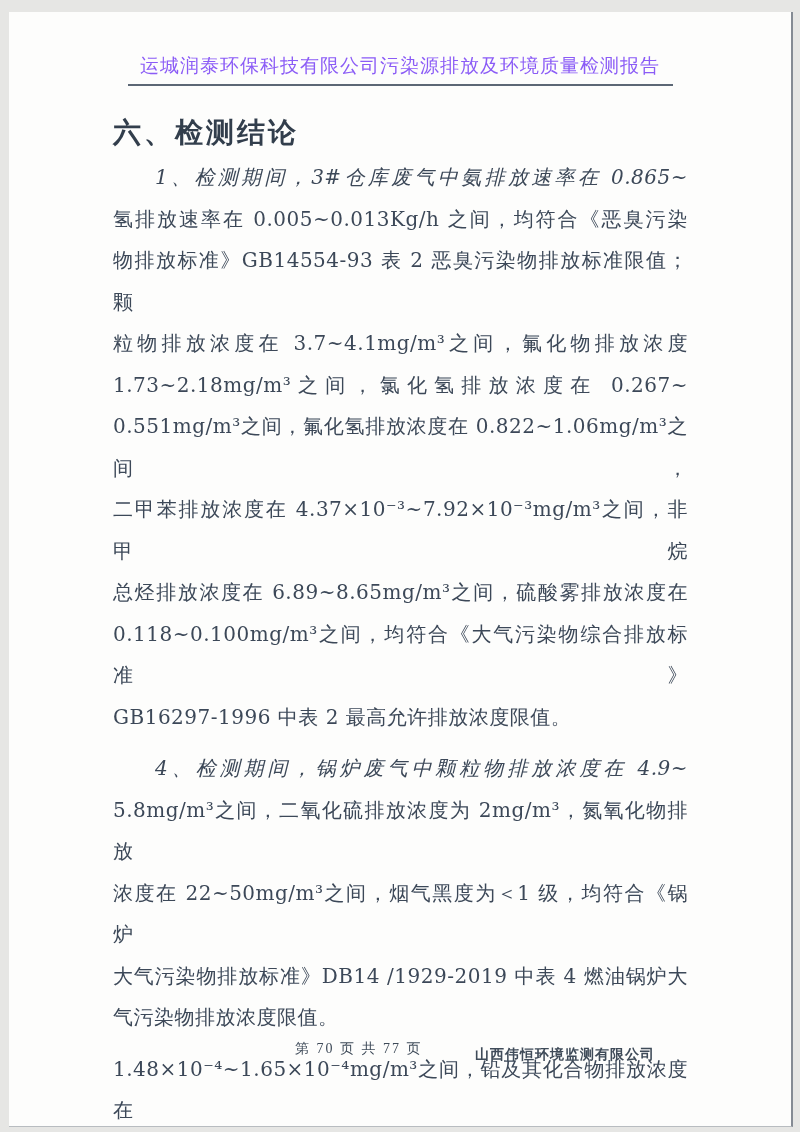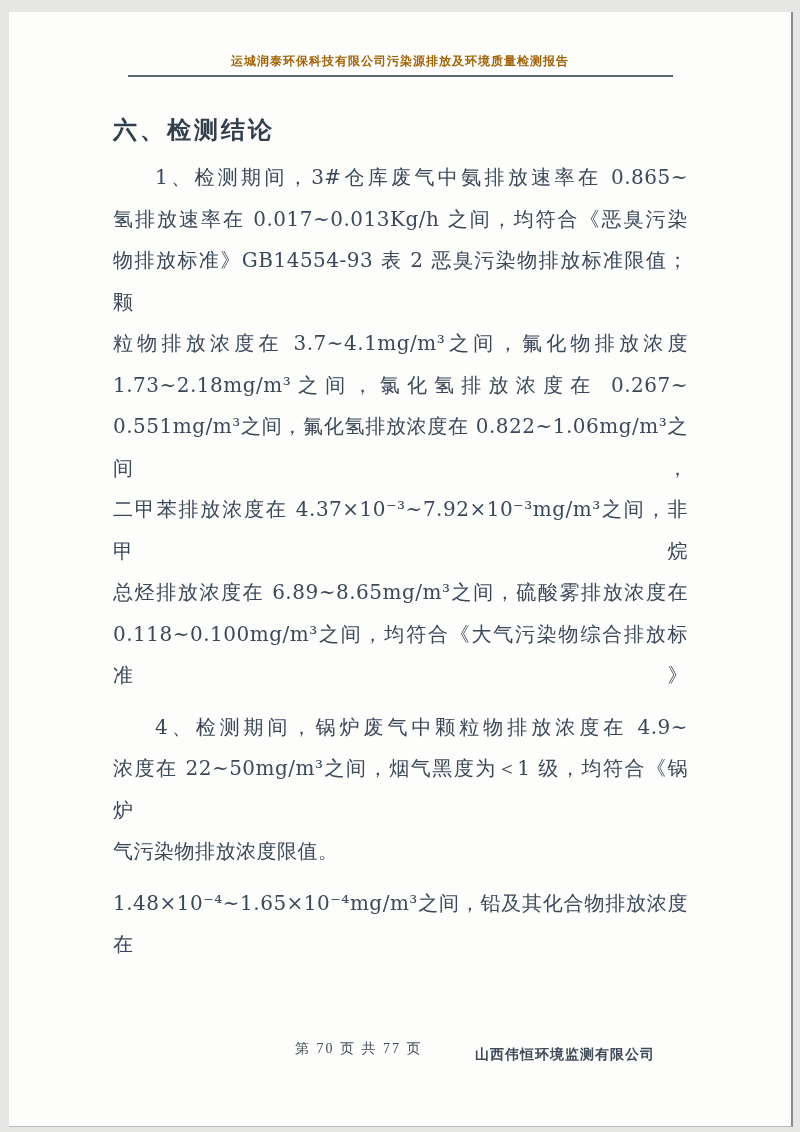--- a/index.html
+++ b/index.html
@@ -28,36 +28,36 @@
     color: #3c4858;
   }
   .header {
     position: absolute;
     top: 41px;
     left: 0;
     width: 100%;
   }
   .header-title {
     text-align: center;
-    font-size: 12px;
+    font-size: 19px;
     letter-spacing: 1px;
-    color: #a16207;
-    font-weight: bold;
+    color: #8b5cf6;
+    font-weight: normal;
   }
   .header-rule {
     width: 545px;
     margin: 5px auto 0 auto;
     border-bottom: 2px solid #5c6775;
     height: 0;
   }
   .section-heading {
     position: absolute;
     top: 102px;
     left: 104px;
-    font-size: 24px;
+    font-size: 28px;
     font-weight: bold;
     letter-spacing: 3px;
     color: #323e4c;
   }
   .content {
     position: absolute;
     top: 145px;
     left: 104px;
     width: 575px;
   }
@@ -71,20 +71,21 @@
     white-space: nowrap;
     color: #3c4858;
   }
   .text-line.fill {
     white-space: normal;
     text-align: justify;
     text-align-last: justify;
   }
   .text-line.first {
     padding-left: 2.1em;
+    font-style: italic;
   }
   .footer {
     position: absolute;
     top: 1026px;
     left: 0;
     width: 100%;
     height: 24px;
     font-size: 14px;
     color: #3f4b59;
   }
@@ -114,33 +115,36 @@
       <div class="header-title">运城润泰环保科技有限公司污染源排放及环境质量检测报告</div>
       <div class="header-rule"></div>
     </div>
 
     <div class="section-heading">六、检测结论</div>
 
     <div class="content">
 
       <div class="paragraph">
         <div class="text-line fill first">1、检测期间，3#仓库废气中氨排放速率在 0.865~</div>
-        <div class="text-line fill">氢排放速率在 0.017~0.013Kg/h 之间，均符合《恶臭污染</div>
+        <div class="text-line fill">氢排放速率在 0.005~0.013Kg/h 之间，均符合《恶臭污染</div>
         <div class="text-line fill">物排放标准》GB14554-93 表 2 恶臭污染物排放标准限值；颗</div>
         <div class="text-line fill">粒物排放浓度在 3.7~4.1mg/m³之间，氟化物排放浓度</div>
         <div class="text-line fill">1.73~2.18mg/m³之间，氯化氢排放浓度在 0.267~</div>
         <div class="text-line fill">0.551mg/m³之间，氟化氢排放浓度在 0.822~1.06mg/m³之间，</div>
         <div class="text-line fill">二甲苯排放浓度在 4.37×10⁻³~7.92×10⁻³mg/m³之间，非甲烷</div>
         <div class="text-line fill">总烃排放浓度在 6.89~8.65mg/m³之间，硫酸雾排放浓度在</div>
         <div class="text-line fill">0.118~0.100mg/m³之间，均符合《大气污染物综合排放标准》</div>
+        <div class="text-line">GB16297-1996 中表 2 最高允许排放浓度限值。</div>
       </div>
 
       <div class="paragraph">
         <div class="text-line fill first">4、检测期间，锅炉废气中颗粒物排放浓度在 4.9~</div>
+        <div class="text-line fill">5.8mg/m³之间，二氧化硫排放浓度为 2mg/m³，氮氧化物排放</div>
         <div class="text-line fill">浓度在 22~50mg/m³之间，烟气黑度为＜1 级，均符合《锅炉</div>
+        <div class="text-line fill">大气污染物排放标准》DB14 /1929-2019 中表 4 燃油锅炉大</div>
         <div class="text-line">气污染物排放浓度限值。</div>
       </div>
 
       <div class="paragraph">
         <div class="text-line fill">1.48×10⁻⁴~1.65×10⁻⁴mg/m³之间，铅及其化合物排放浓度在</div>
 
       </div>
 
     </div>
 

